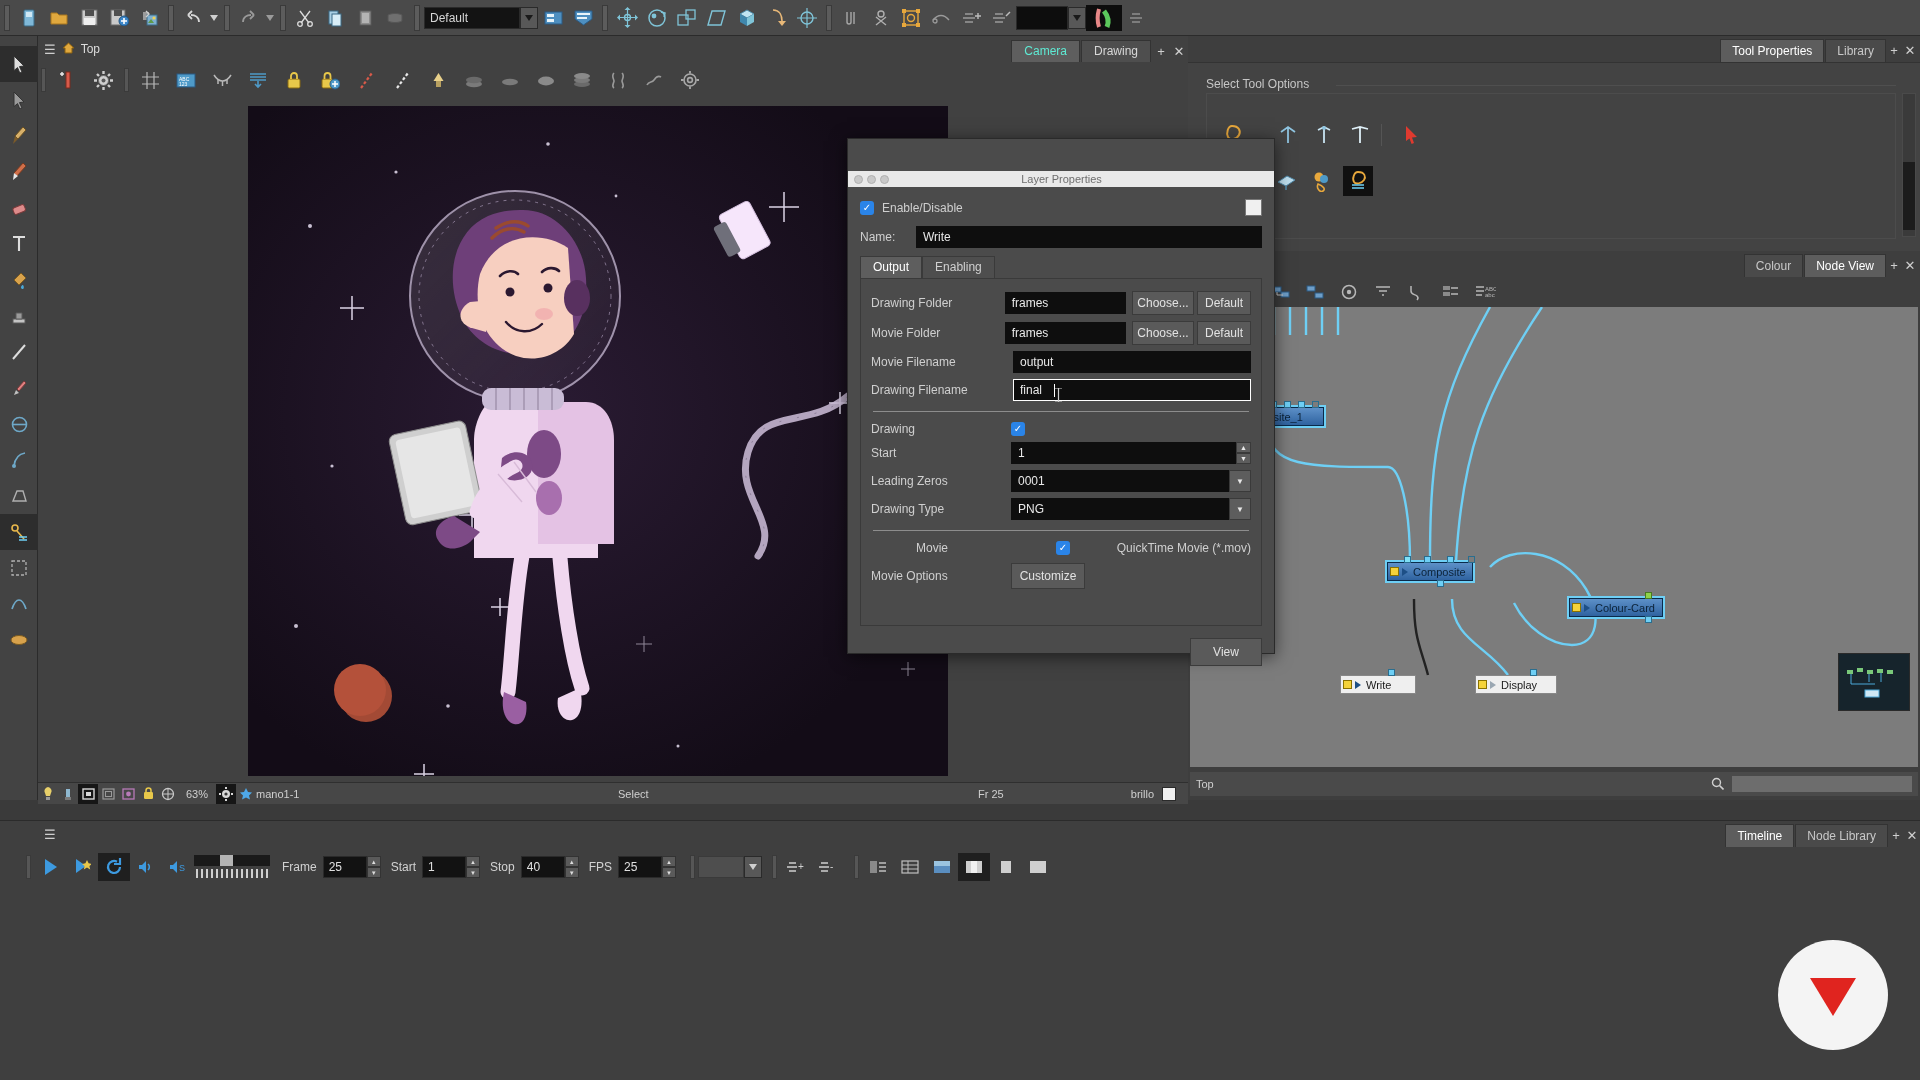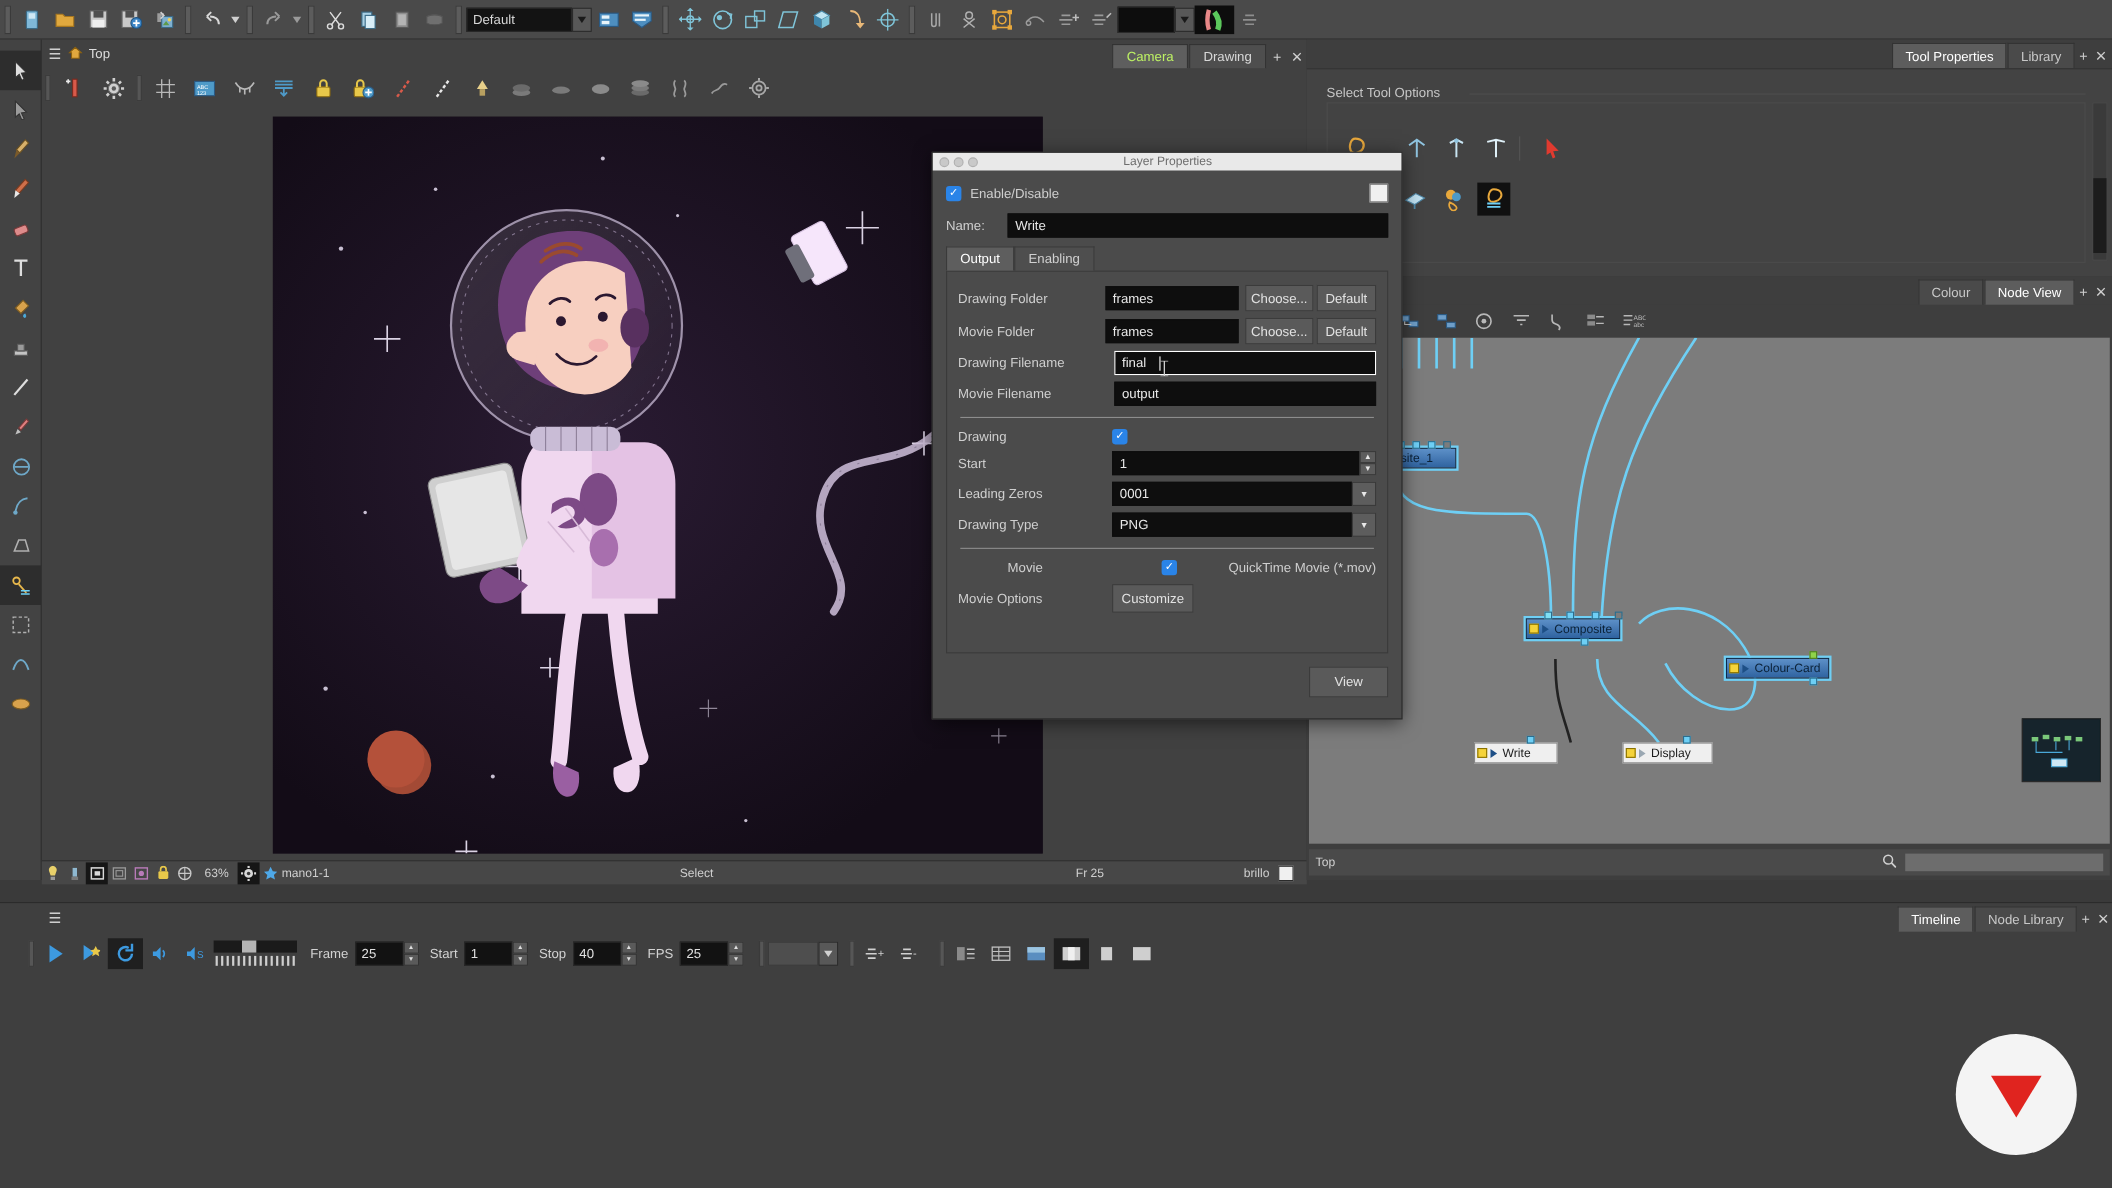--- a/index.html
+++ b/index.html
@@ -23,21 +23,21 @@
   .toolcol { position:absolute; left:0; top:36px; width:38px; height:764px;
     background:#434343; border-right:1px solid #2b2b2b; padding-top:10px; }
   .toolcol .ti { width:38px; height:36px; display:flex; align-items:center; justify-content:center; }
   .toolcol .ti.sel { background:#2d2d2d; }
 
   
   .camera-panel { position:absolute; left:38px; top:36px; width:1150px; height:764px; background:#414141; }
   .cam-tabbar { position:absolute; right:0; top:0; height:26px; display:flex; align-items:flex-end; }
   .cam-tab { height:22px; padding:3px 12px 0 12px; background:#4e4e4e; color:#d8d8d8;
     font-size:12px; border:1px solid #333; border-bottom:none; margin-right:1px; }
-  .cam-tab.active { background:#5e5e5e; color:#bef264; }
+  .cam-tab.active { background:#5e5e5e; color:#5eead4; }
   .cam-tabctl { width:18px; height:22px; display:flex; align-items:center; justify-content:center; color:#d0d0d0; font-size:13px; }
   .cam-titlebar { position:absolute; left:0; top:0; height:26px; display:flex; align-items:center; padding-left:6px; gap:6px; }
   .cam-menu-ic { font-size:13px; color:#cfcfcf; }
   .cam-home { color:#e2a33c; font-size:12px; }
   .cam-title { font-size:12px; color:#dcdcdc; }
 
   .cam-toolbar { position:absolute; left:0; top:26px; width:1150px; height:36px; display:flex; align-items:center; }
   .cv-grip { width:5px; height:24px; background:#565656; border:1px solid #3a3a3a; margin:0 3px; flex:none;}
   .cv-btn { width:36px; height:30px; display:flex; align-items:center; justify-content:center; flex:none; }
 
@@ -109,21 +109,21 @@
     justify-content:center; font-size:6px; color:#ddd;}
 
   .tl-slider { width:78px; height:26px; flex:none; position:relative; }
 
   .watermark { position:absolute; right:32px; bottom:30px; width:110px; height:110px; border-radius:50%;
     background:#f4f4f4; display:flex; align-items:center; justify-content:center; }
 
   
   .dlg { position:absolute; left:847px; top:138px; width:428px; height:516px;
     background:#4b4b4b; border:1px solid #2a2a2a; box-shadow:0 3px 16px rgba(0,0,0,.55); }
-  .dlg-title { height:16px; background:#e9e9e9; display:flex; align-items:center; padding-left:6px; gap:4px; }
+  .dlg-title { height:16px; background:#e9e9e9; display:flex; align-items:center; padding-left:6px; gap:4px;margin-top:32px; }
   .dlg-dot { width:9px;height:9px;border-radius:50%;background:#c9c9c9;border:1px solid #b0b0b0;}
   .dlg-tt { flex:1; text-align:center; font-size:11px; color:#6e6e6e; margin-right:44px;}
   .dlg-body { position:relative; padding:12px 12px 10px 12px; height:500px; }
   .cbox { width:14px;height:14px;border-radius:3px;background:#2a84e8; display:inline-flex;
     align-items:center;justify-content:center;color:#fff;font-size:10px;line-height:1; flex:none;}
   .row { display:flex; align-items:center; margin-bottom:6px; }
   .lbl { font-size:12px; color:#cfcfcf; }
   .inp { background:#0e0e0e; border:1px solid #0e0e0e; color:#e8e8e8; font-size:12px; height:22px;
     padding:3px 6px; display:flex; align-items:center;}
   .inp.focus { border:1px solid #ffffff; }
@@ -1170,38 +1170,38 @@
           <div class="btn" style="margin-left:3px;width:54px">Default</div>
         </div>
 
         <div class="row">
           <span class="lbl" style="width:142px">Movie Folder</span>
           <div class="inp" style="width:128px">frames</div>
           <div class="btn" style="margin-left:6px;width:62px">Choose...</div>
           <div class="btn" style="margin-left:3px;width:54px">Default</div>
         </div>
 
+        <div class="row">
+          <span class="lbl" style="width:142px">Movie Filename</span>
+          <div class="inp" style="flex:1">output</div>
+        </div>
+
         <div class="row" style="position:relative;">
           <span class="lbl" style="width:142px">Drawing Filename</span>
           <div class="inp focus" style="flex:1;position:relative;">
             <span>final</span>
             <span class="caret" style="left:40px; top:4px;"></span>
             <span style="position:absolute;left:40px;top:8px;">
               <svg width="9" height="14">
                   <path d="M4.5 0v14M1 0h7M1 14h7" stroke="#cfcfcf" stroke-width="1.2"></path>
                 </svg>
             </span>
           </div>
         </div>
 
-        <div class="row">
-          <span class="lbl" style="width:142px">Movie Filename</span>
-          <div class="inp" style="flex:1">output</div>
-        </div>
-
         <div class="hr"></div>
 
         <div class="row">
           <span class="lbl" style="width:140px">Drawing</span>
           <span class="cbox">✓</span>
         </div>
 
         <div class="row">
           <span class="lbl" style="width:140px">Start</span>
           <div class="inp" style="flex:1">1</div>

